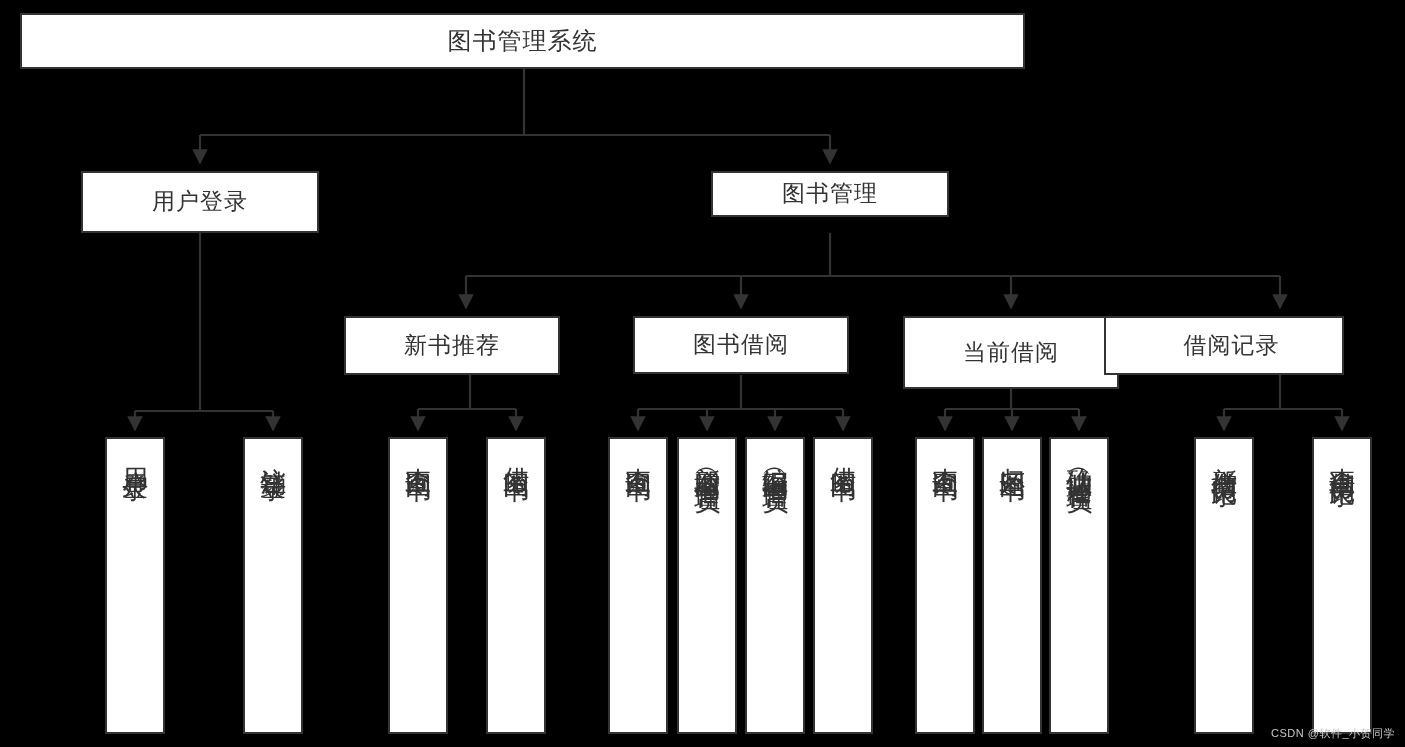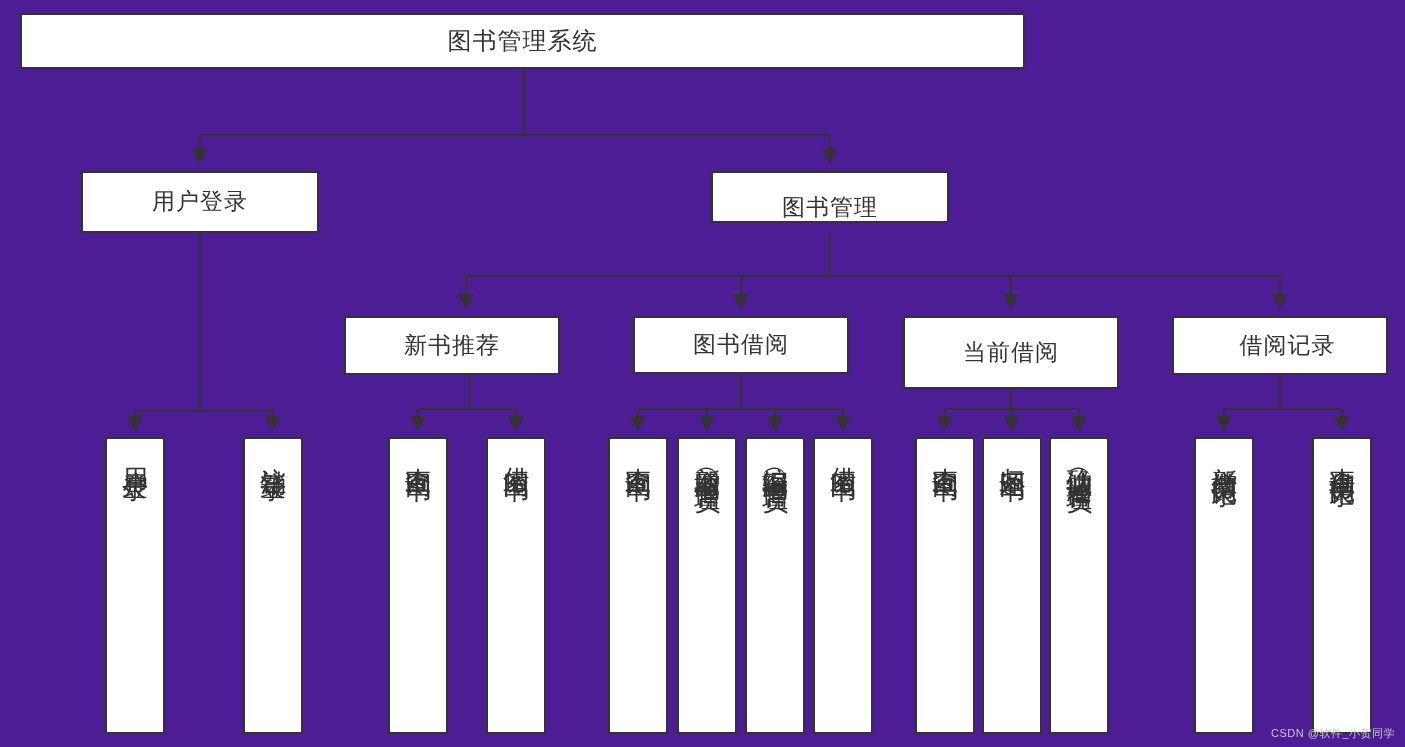--- a/index.html
+++ b/index.html
@@ -8,21 +8,21 @@
     padding: 0;
     background: #ffffff;
   }
   body {
     font-family: "Liberation Sans", "DejaVu Sans", sans-serif;
   }
   #canvas {
     position: relative;
     width: 1405px;
     height: 747px;
-    background: #4c1d95;
+    background: #000000;
     overflow: hidden;
   }
   svg.connectors {
     position: absolute;
     left: 0;
     top: 0;
     width: 1405px;
     height: 747px;
     pointer-events: none;
   }
@@ -132,34 +132,34 @@
     </g>
   </svg>
 
   <div class="node h root" style="left:20px; top:13px; width:1005px; height:56px;">
     <span class="label">图书管理系统</span>
   </div>
 
   <div class="node h" style="left:81px; top:171px; width:238px; height:62px;">
     <span class="label">用户登录</span>
   </div>
-  <div class="node h" style="left:711px; top:171px; width:238px; height:52px;align-items:flex-end;">
+  <div class="node h" style="left:711px; top:171px; width:238px; height:46px;">
     <span class="label">图书管理</span>
   </div>
 
   <div class="node h" style="left:344px; top:316px; width:216px; height:59px;">
     <span class="label">新书推荐</span>
   </div>
   <div class="node h" style="left:633px; top:316px; width:216px; height:58px;">
     <span class="label">图书借阅</span>
   </div>
   <div class="node h" style="left:903px; top:316px; width:216px; height:73px;">
     <span class="label">当前借阅</span>
   </div>
-  <div class="node h" style="left:1172px; top:316px; width:216px; height:59px;padding-left:15px;">
+  <div class="node h" style="left:1104px; top:316px; width:240px; height:59px;padding-left:15px;">
     <span class="label">借阅记录</span>
   </div>
 
   <div class="node v" style="left:105px; top:437px; width:60px; height:297px;">
     <span class="label">用户登录</span>
   </div>
   <div class="node v" style="left:243px; top:437px; width:60px; height:297px;">
     <span class="label">注销登录</span>
   </div>
 

